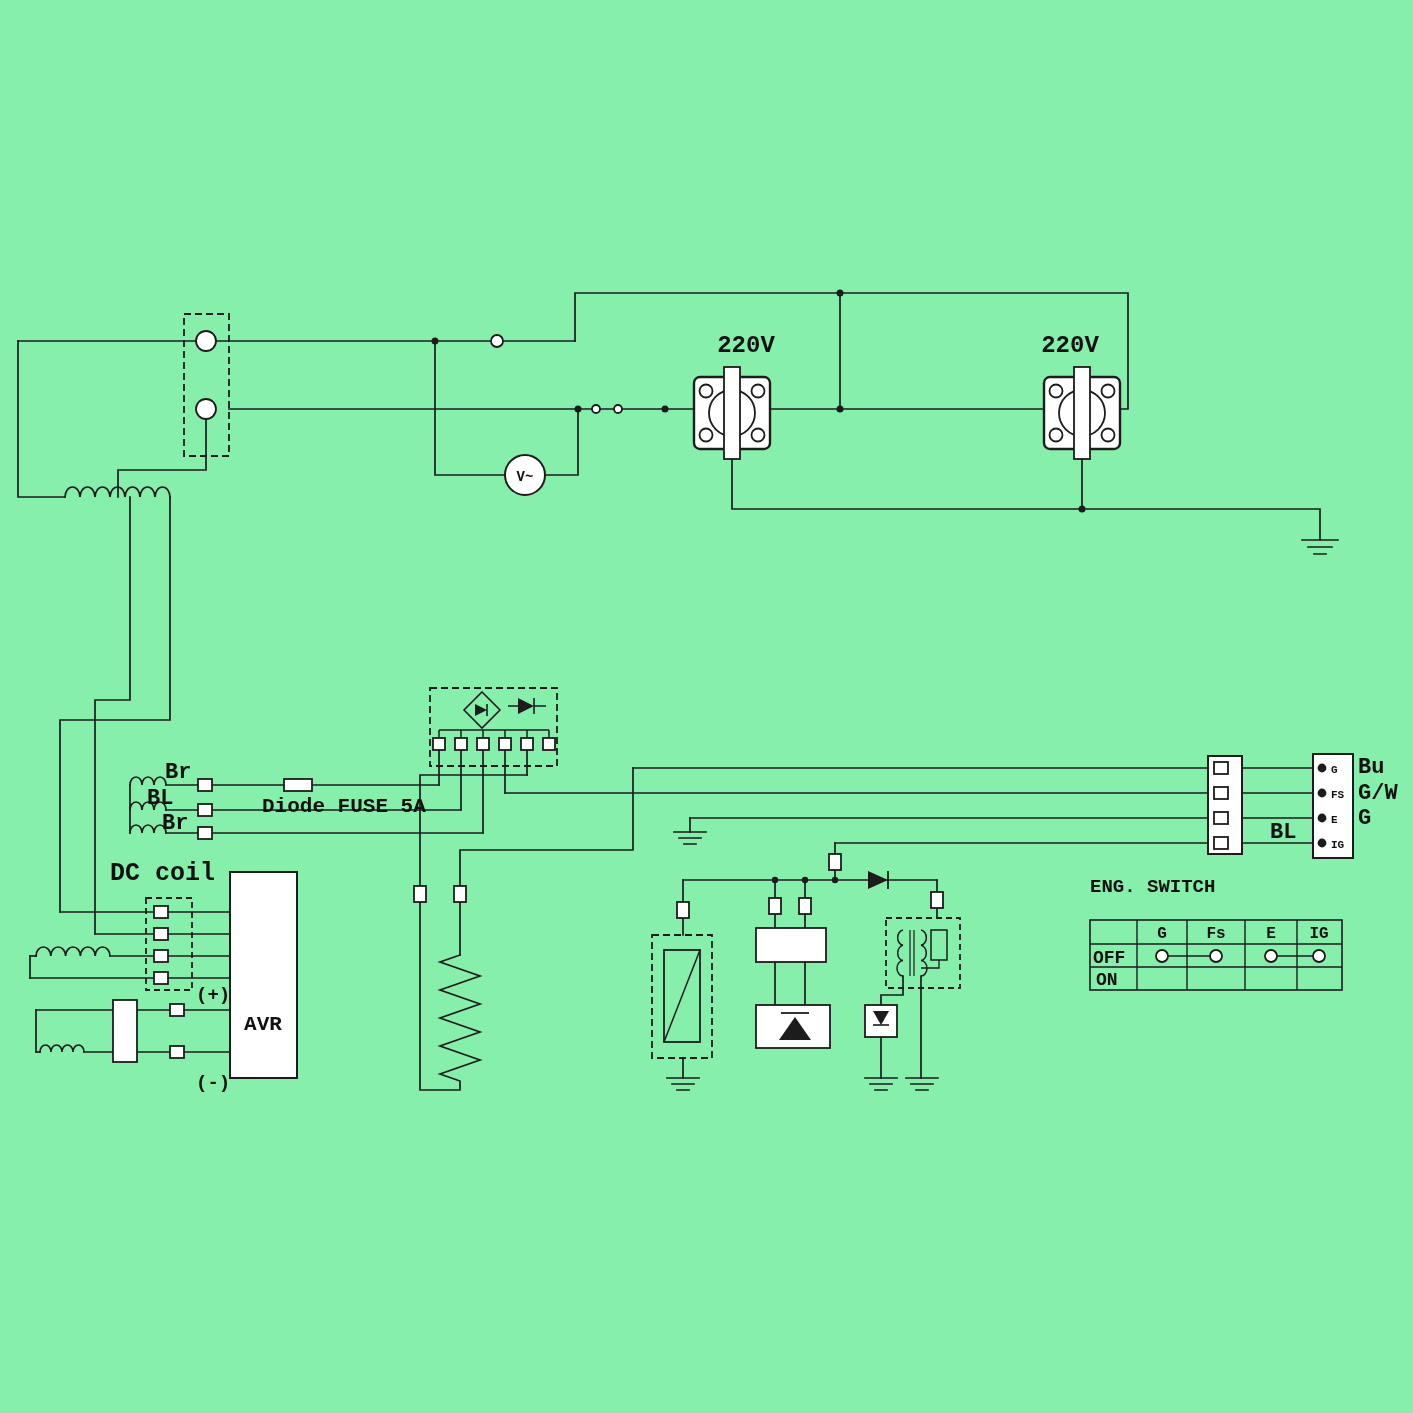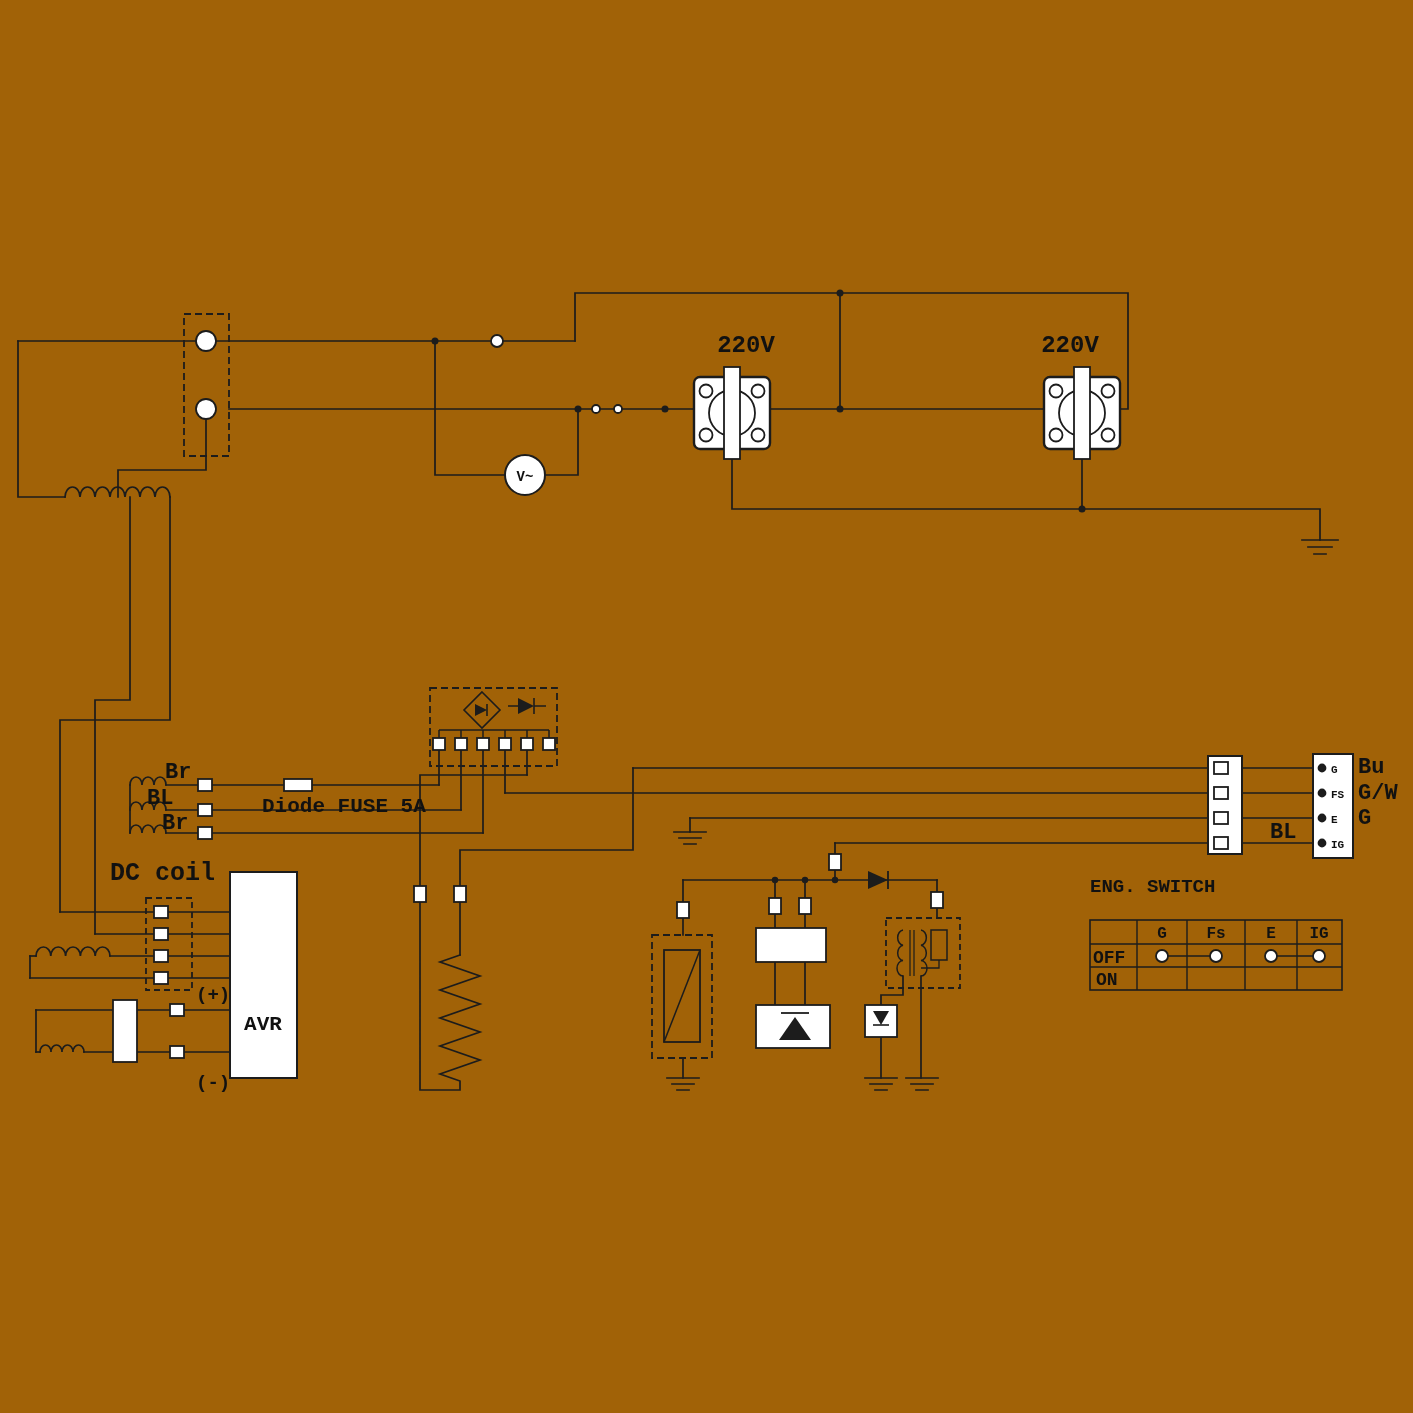--- a/index.html
+++ b/index.html
@@ -1,16 +1,16 @@
 <!DOCTYPE html>
 <html><head>
 <meta charset="utf-8">
 <style>
   html,body{margin:0;padding:0;background:#fff;}
-  .canvas{width:1413px;height:1413px;position:relative;background:#a16207;overflow:hidden;}
+  .canvas{width:1413px;height:1413px;position:relative;background:#86efac;overflow:hidden;}
   svg{display:block;}
   text{font-family:"Liberation Mono","DejaVu Sans Mono",monospace;font-weight:bold;fill:#111;}
 </style>
 </head>
 <body>
 
 <div class="canvas">
 <svg width="1413" height="1413" viewBox="0 0 1413 1413">
 
   <g stroke="#1c1c1c" stroke-width="1.7" fill="none" stroke-linecap="square">

